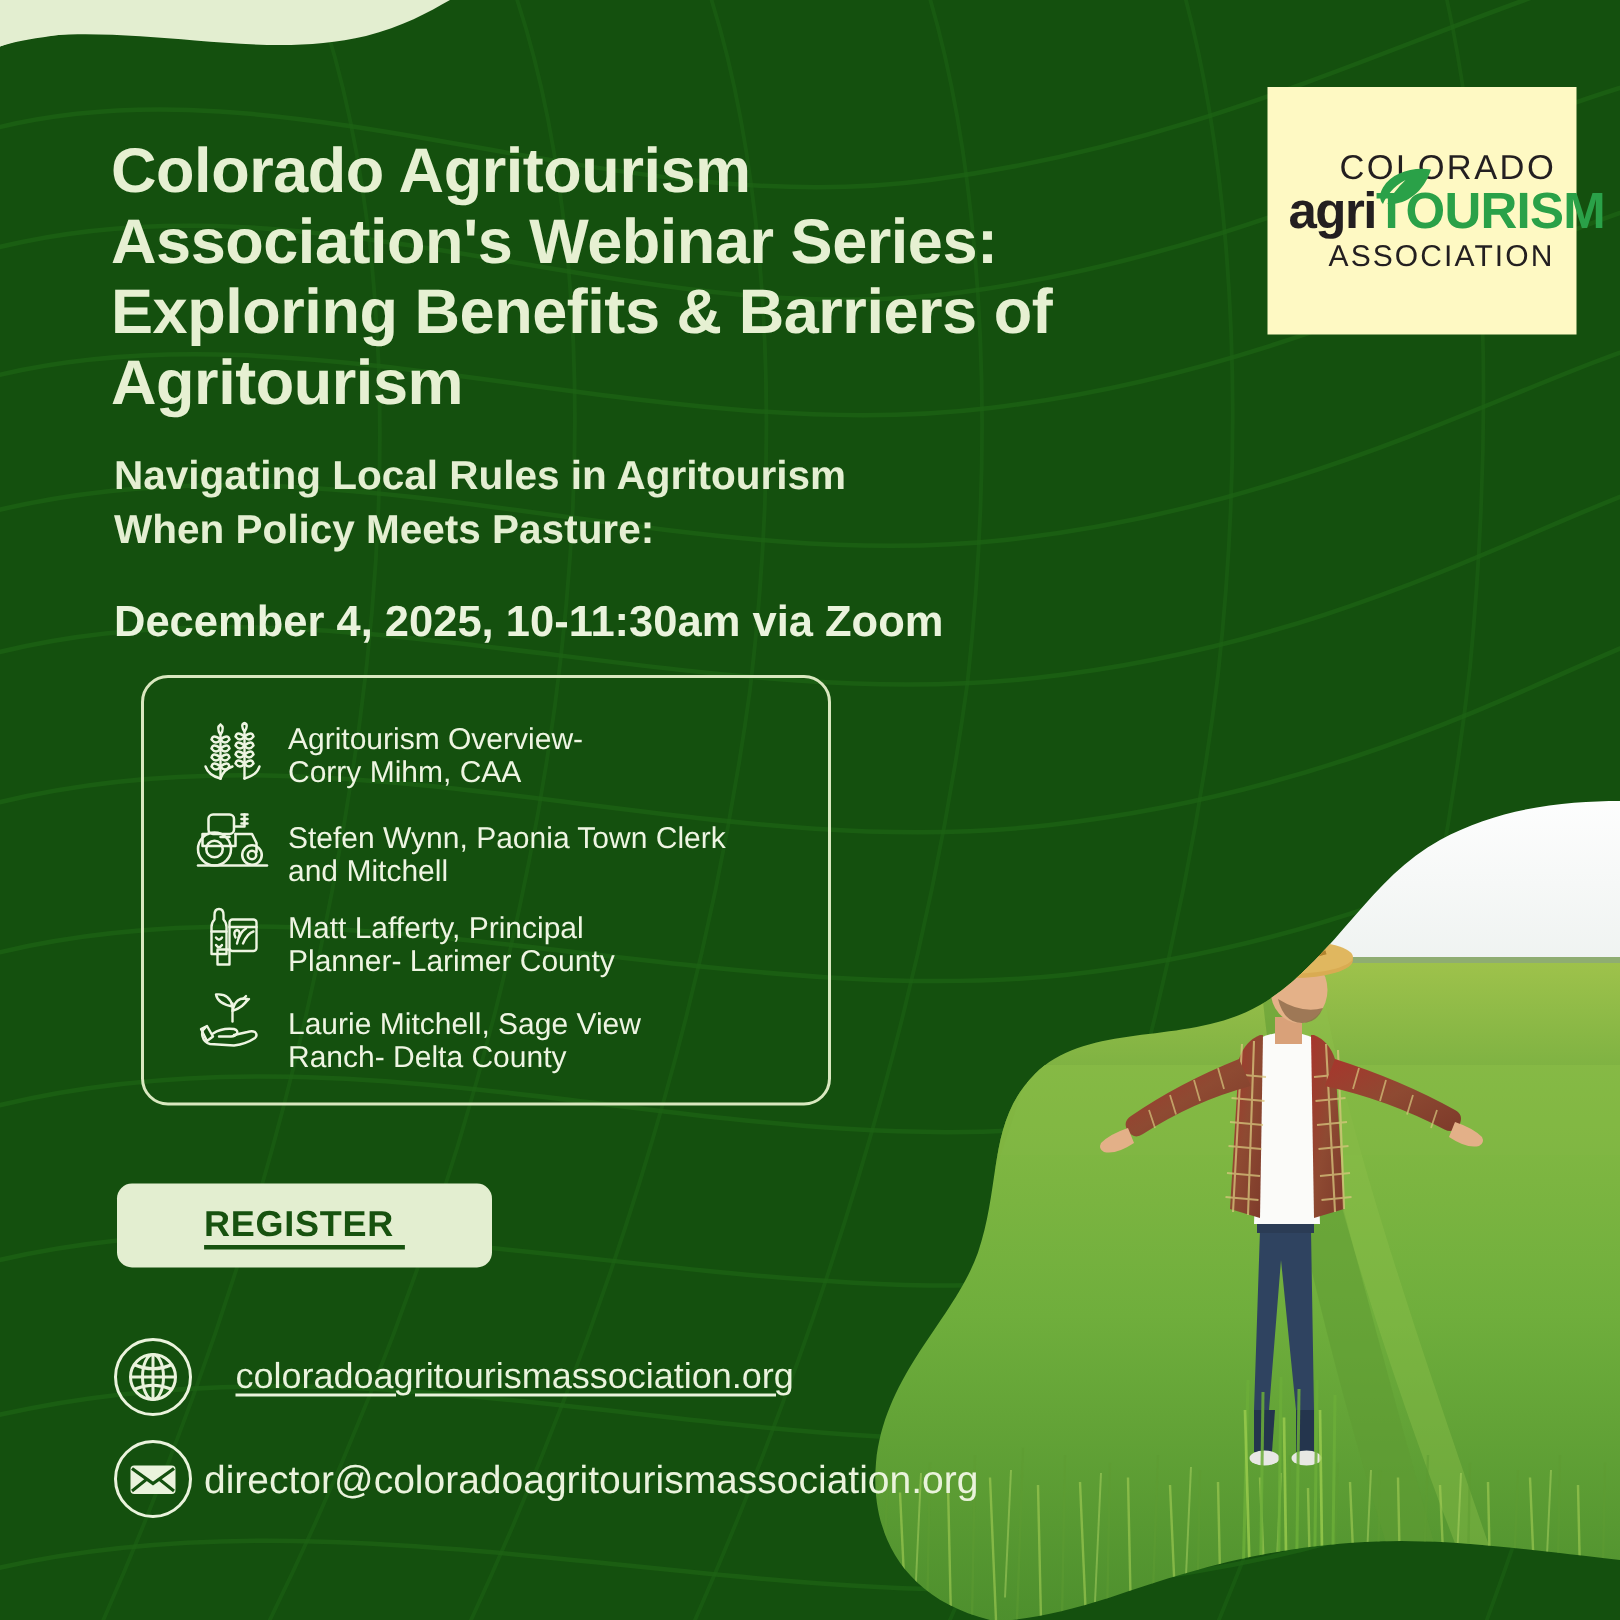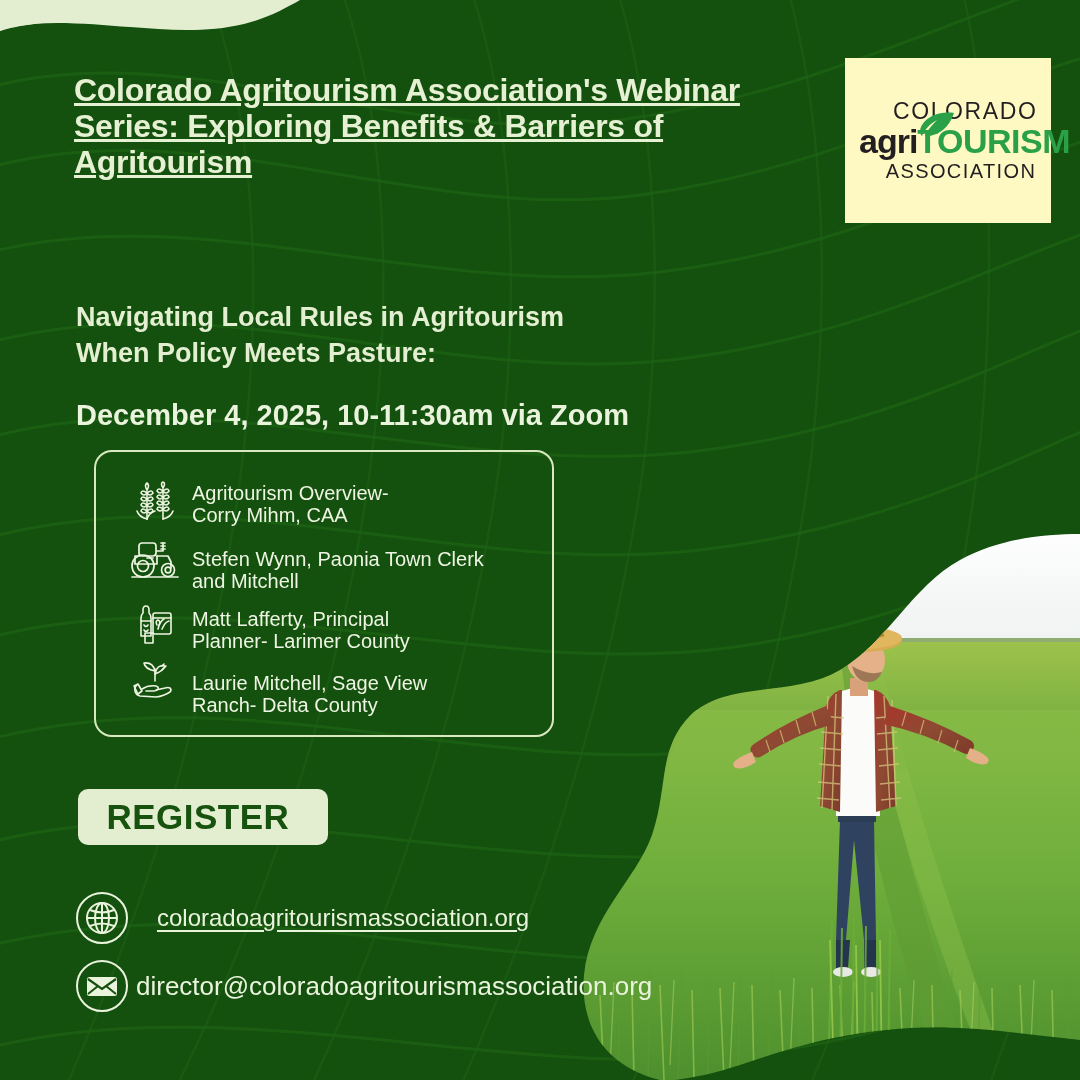--- a/index.html
+++ b/index.html
@@ -31,24 +31,23 @@
   .logo-line2{position:relative;display:flex;align-items:baseline;justify-content:space-between;
               line-height:1;margin-top:1px;}
   .logo-agri{font-size:34px;font-weight:bold;color:#231f20;letter-spacing:-1px;}
   .logo-tourism{font-size:34px;font-weight:bold;color:#2aa148;letter-spacing:-0.5px;}
   .logo-leaf{position:absolute;left:57px;top:-13px;}
   .logo-line3{font-size:20px;letter-spacing:1.4px;color:#231f20;text-align:center;
               margin-top:3px;line-height:1;padding-left:26px;}
 
   
   .headline{
-    position:absolute;left:74px;top:52px;width:700px;
-    color:#e6f0d2;font-size:32px;font-weight:bold;line-height:1.12;
+    position:absolute;left:74px;top:62px;width:700px;
+    color:#e6f0d2;font-size:42px;font-weight:bold;line-height:1.12;
     letter-spacing:-0.3px;
-    text-decoration:underline;
   }
 
   
   .subtitle{
     position:absolute;left:76px;top:300px;width:640px;
     color:#e4efd2;font-size:27px;font-weight:bold;line-height:1.32;
   }
 
   
   .dateline{
@@ -73,22 +72,22 @@
   .row-3 .speaker-text{padding-top:8px;}
   .row-4 .speaker-text{padding-top:12px;}
 
   
   .register-btn{
     position:absolute;left:78px;top:789px;width:250px;height:56px;
     background:#e3eed0;border-radius:10px;border:none;
     display:flex;align-items:center;justify-content:center;cursor:pointer;padding:0;
   }
   .register-label{
-    color:#17520f;font-size:35px;font-weight:bold;letter-spacing:0.5px;
-    text-underline-offset:6px;text-decoration-thickness:3px;
+    color:#17520f;font-size:24px;font-weight:bold;letter-spacing:0.5px;
+    text-decoration:underline;text-underline-offset:6px;text-decoration-thickness:3px;
     font-family:"Liberation Sans",sans-serif;white-space:pre;
   }
 
   
   .contact{position:absolute;display:flex;align-items:center;}
   .contact-web{left:74px;top:890px;}
   .contact-mail{left:74px;top:958px;}
   .contact-icon{width:56px;height:56px;min-width:56px;}
   .contact-web .contact-text{
     color:#eaf3dc;font-size:24px;text-decoration:underline;text-underline-offset:4px;

